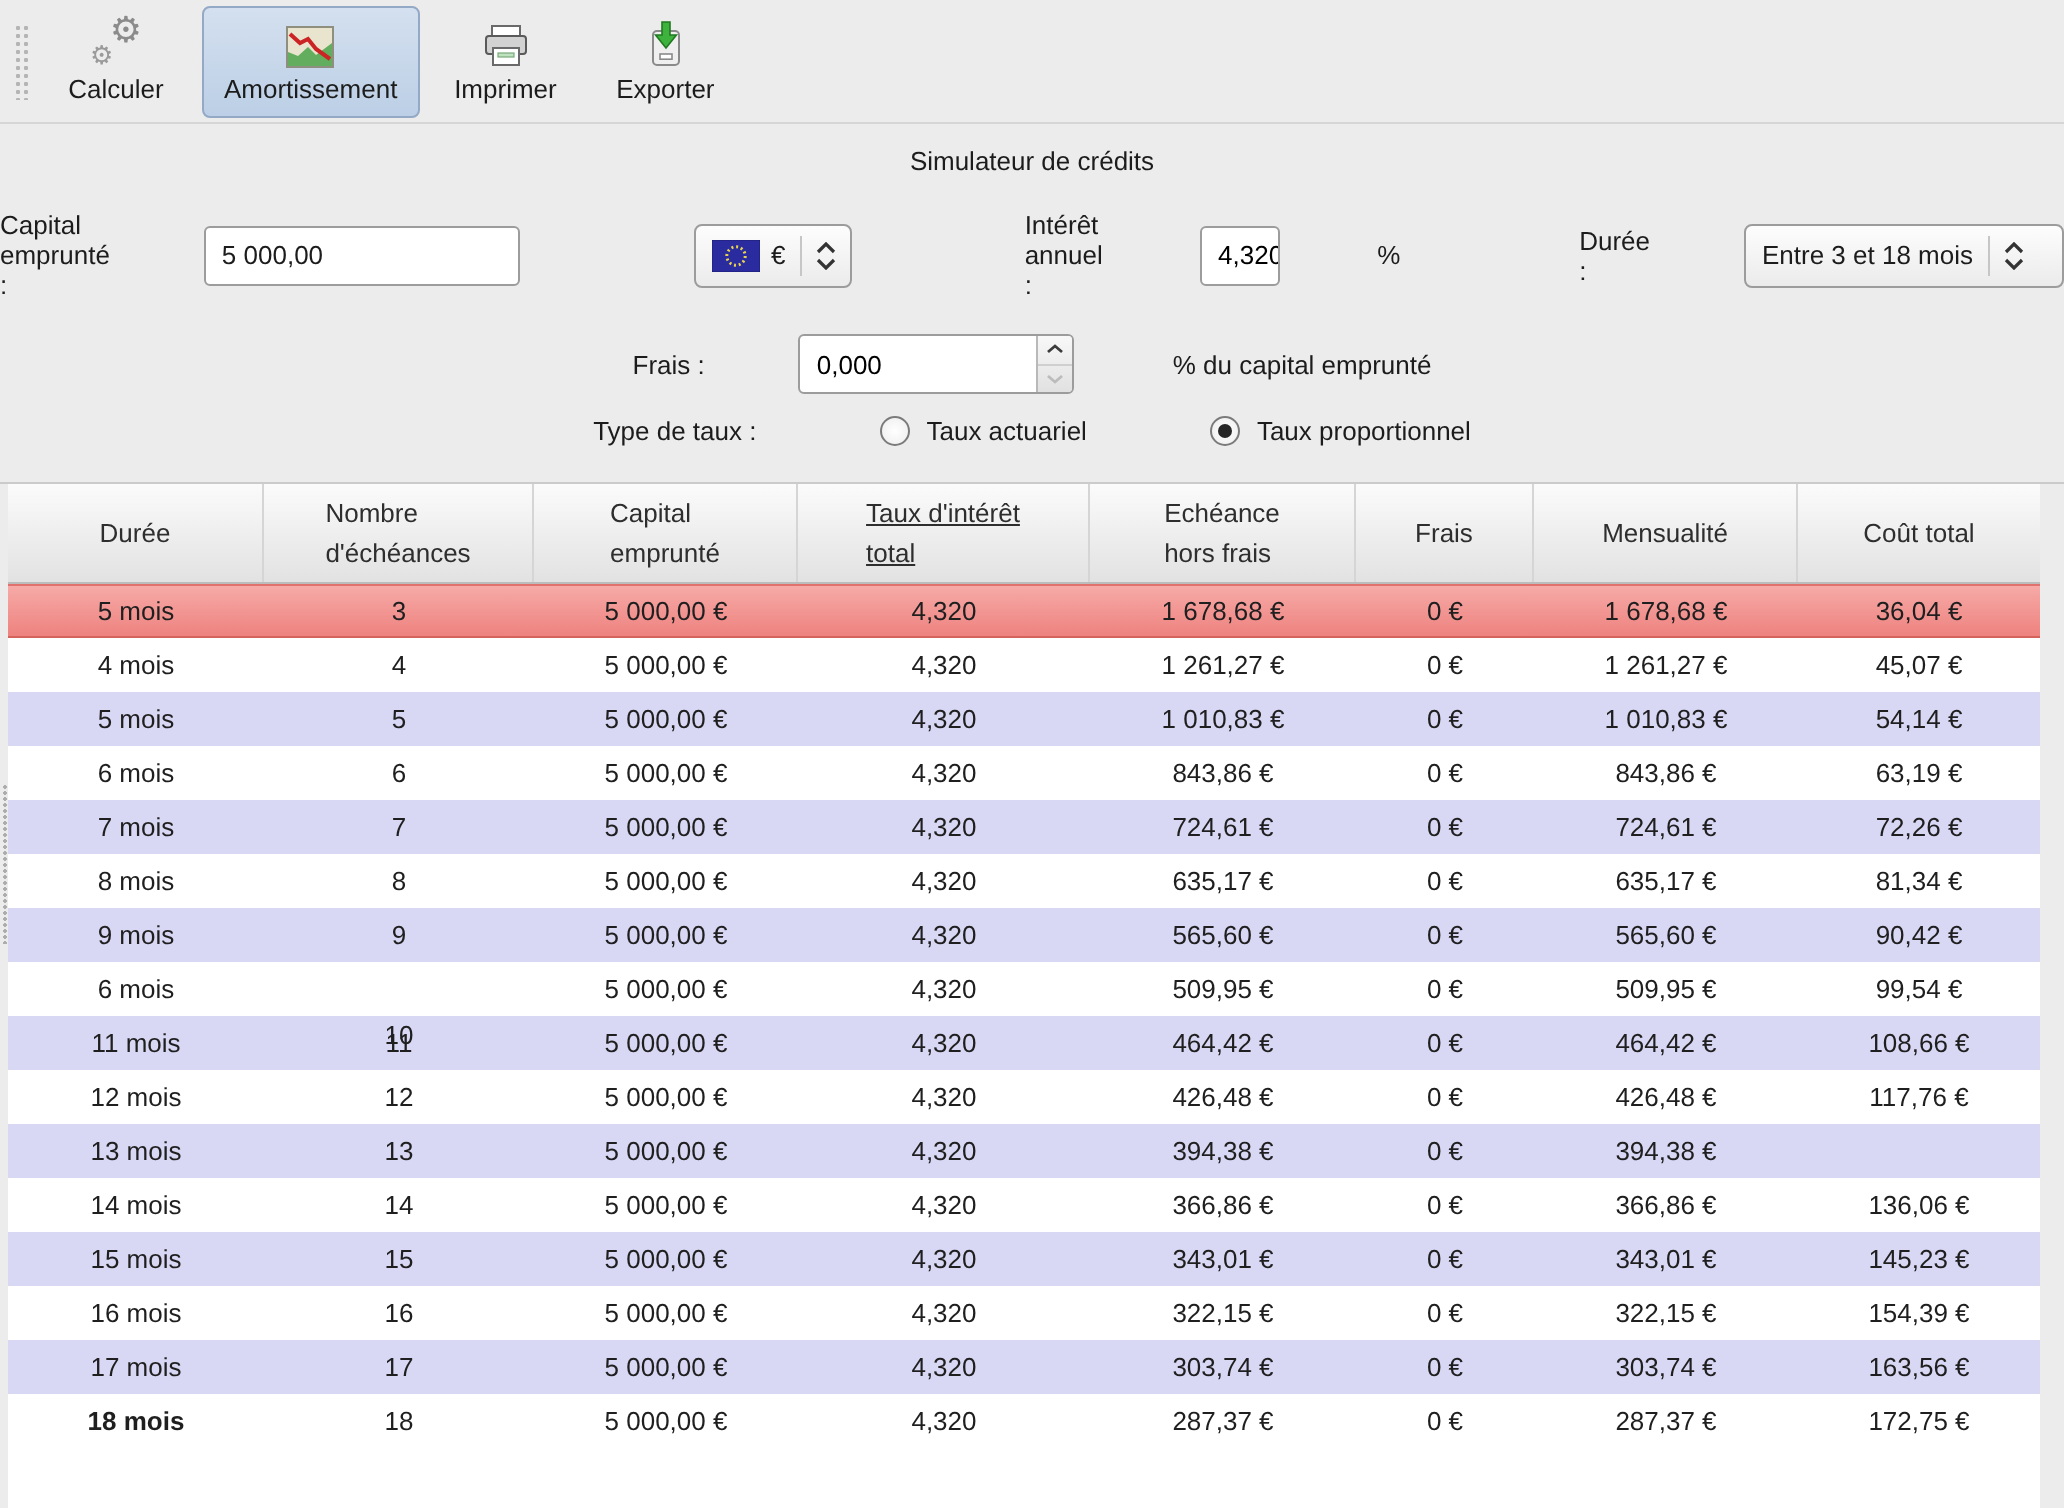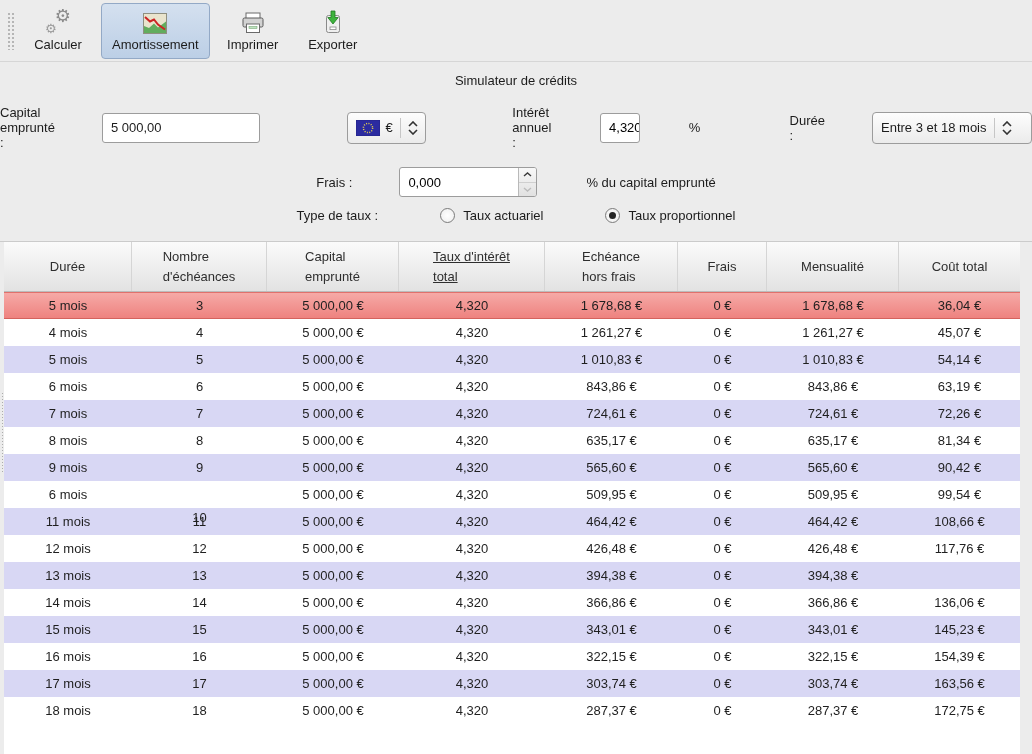--- a/index.html
+++ b/index.html
@@ -399,21 +399,21 @@
           <div class="td" style="width: 128px;">17 mois</div>
           <div class="td" style="width: 135px;">17</div>
           <div class="td" style="width: 132px;">5 000,00 €</div>
           <div class="td" style="width: 146px;">4,320</div>
           <div class="td" style="width: 133px;">303,74 €</div>
           <div class="td" style="width: 89px;">0 €</div>
           <div class="td" style="width: 132px;">303,74 €</div>
           <div class="td" style="width: 121px;">163,56 €</div>
         </div>
         <div class="tr">
-          <div class="td" style="width: 128px;">18 mois</div>
+          <div class="td" style="width: 128px; font-weight: bold;">18 mois</div>
           <div class="td" style="width: 135px;">18</div>
           <div class="td" style="width: 132px;">5 000,00 €</div>
           <div class="td" style="width: 146px;">4,320</div>
           <div class="td" style="width: 133px;">287,37 €</div>
           <div class="td" style="width: 89px;">0 €</div>
           <div class="td" style="width: 132px;">287,37 €</div>
           <div class="td" style="width: 121px;">172,75 €</div>
         </div>
       </div>
   </div>

